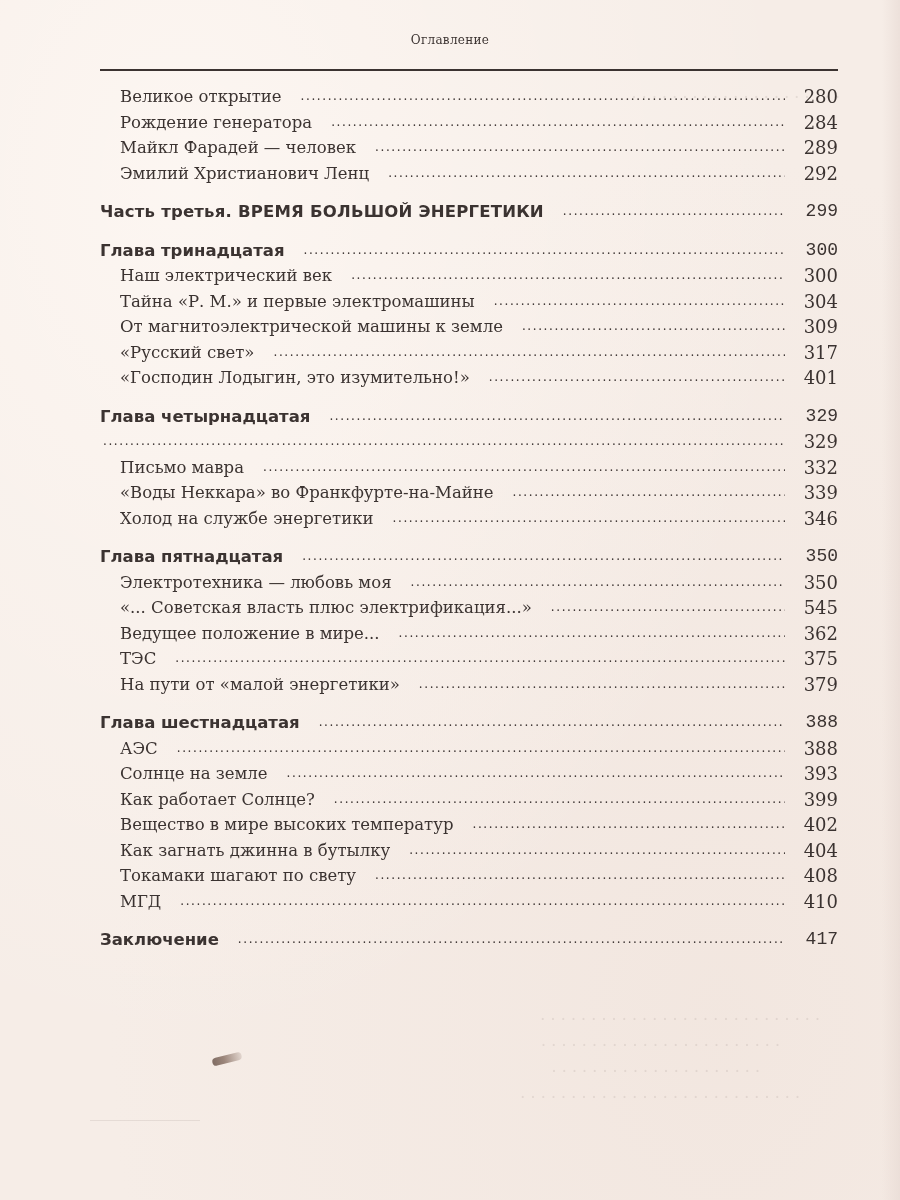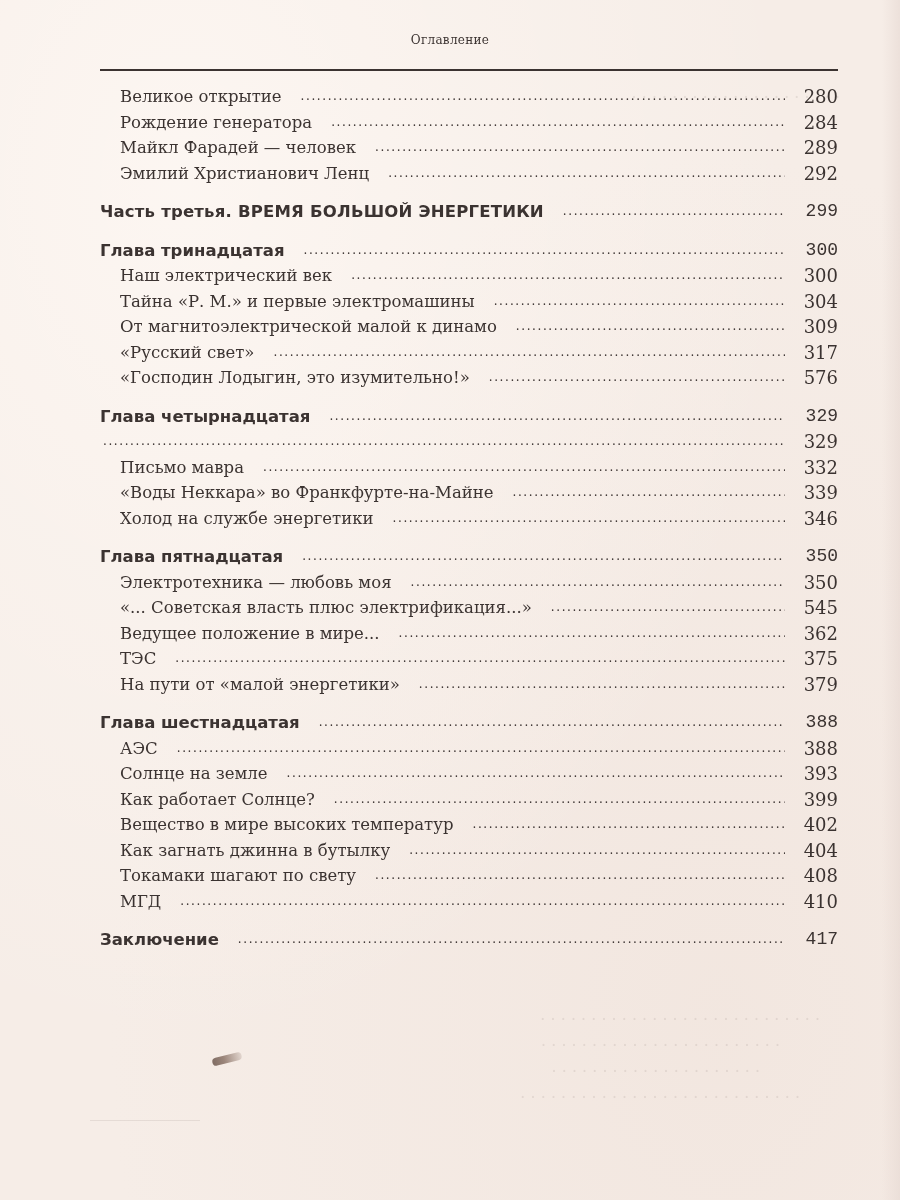--- a/index.html
+++ b/index.html
@@ -132,33 +132,33 @@
     <span class="title">Наш электрический век</span>
     <span class="dots"></span>
     <span class="page">300</span>
   </div>
   <div class="row sub">
     <span class="title">Тайна «Р. М.» и первые электромашины</span>
     <span class="dots"></span>
     <span class="page">304</span>
   </div>
   <div class="row sub">
-    <span class="title">От магнитоэлектрической малой к динамо</span>
+    <span class="title">От магнитоэлектрической машины к земле</span>
     <span class="dots"></span>
     <span class="page">309</span>
   </div>
   <div class="row sub">
     <span class="title">«Русский свет»</span>
     <span class="dots"></span>
     <span class="page">317</span>
   </div>
   <div class="row sub">
     <span class="title">«Господин Лодыгин, это изумительно!»</span>
     <span class="dots"></span>
-    <span class="page">576</span>
+    <span class="page">401</span>
   </div>
 
   <div class="gap"></div>
 
   <div class="row head">
     <span class="title">Глава четырнадцатая</span>
     <span class="dots"></span>
     <span class="page">329</span>
   </div>
   <div class="row sub">

